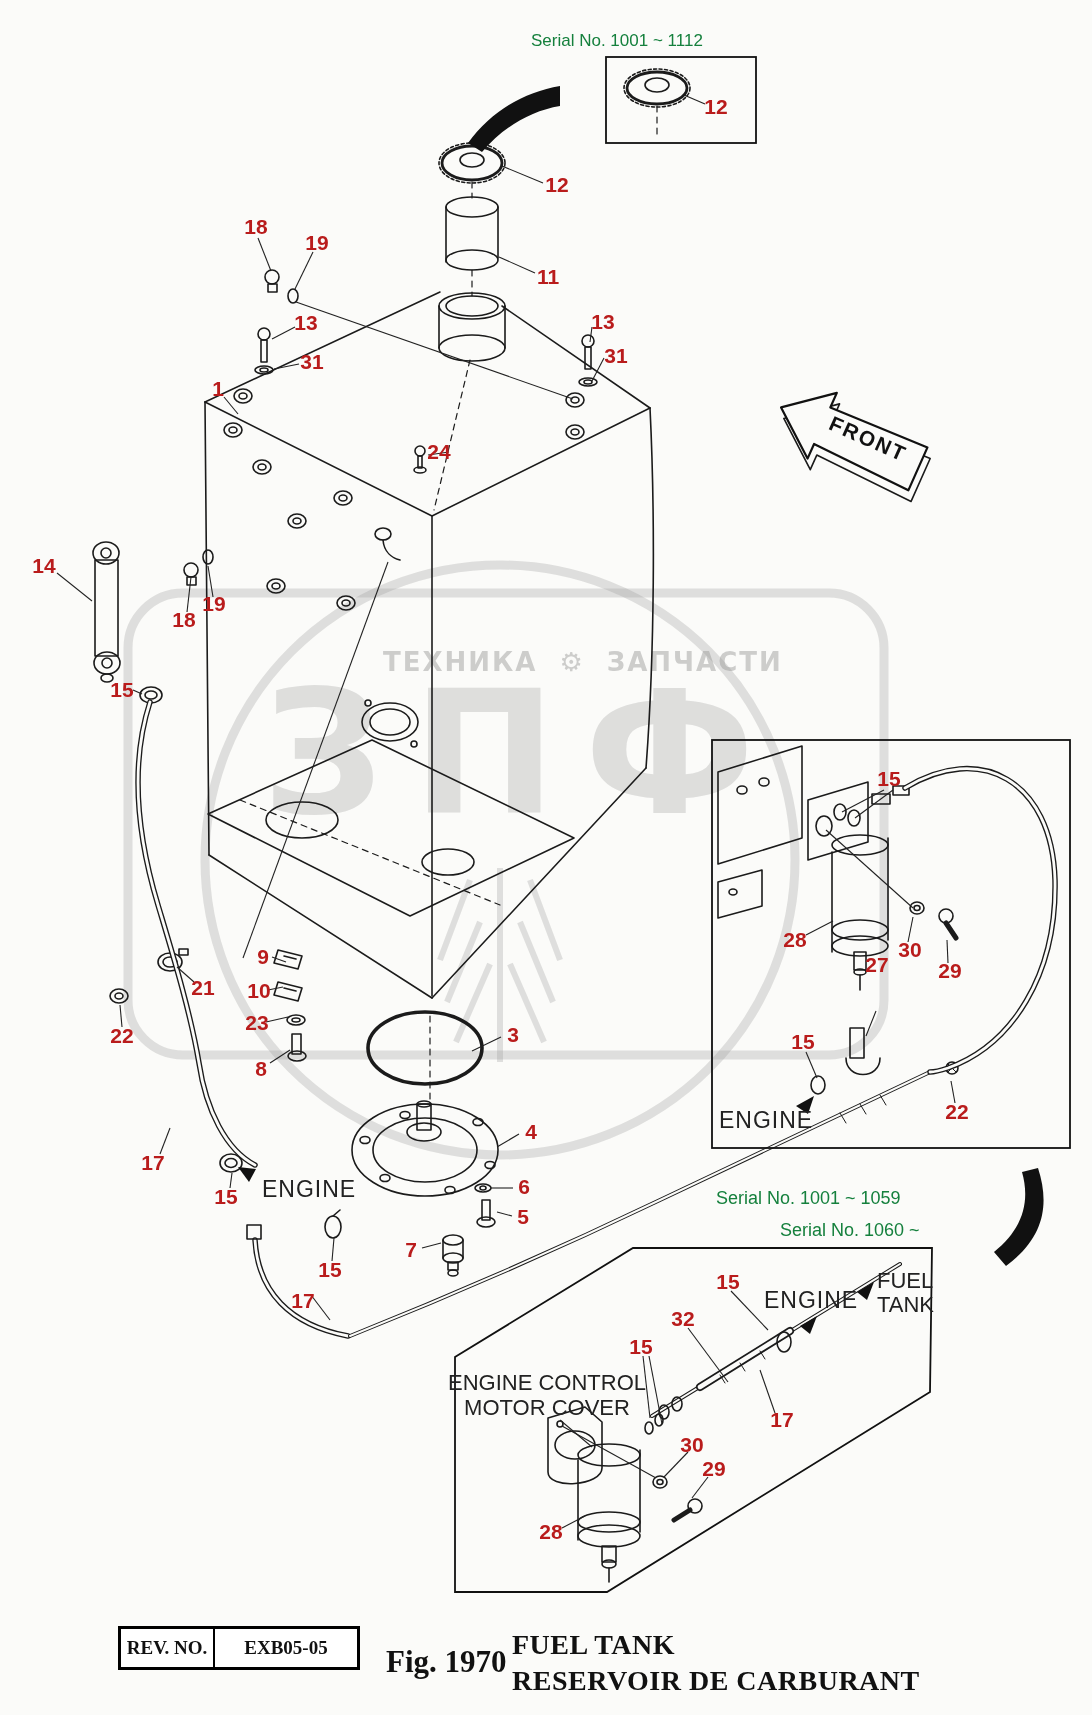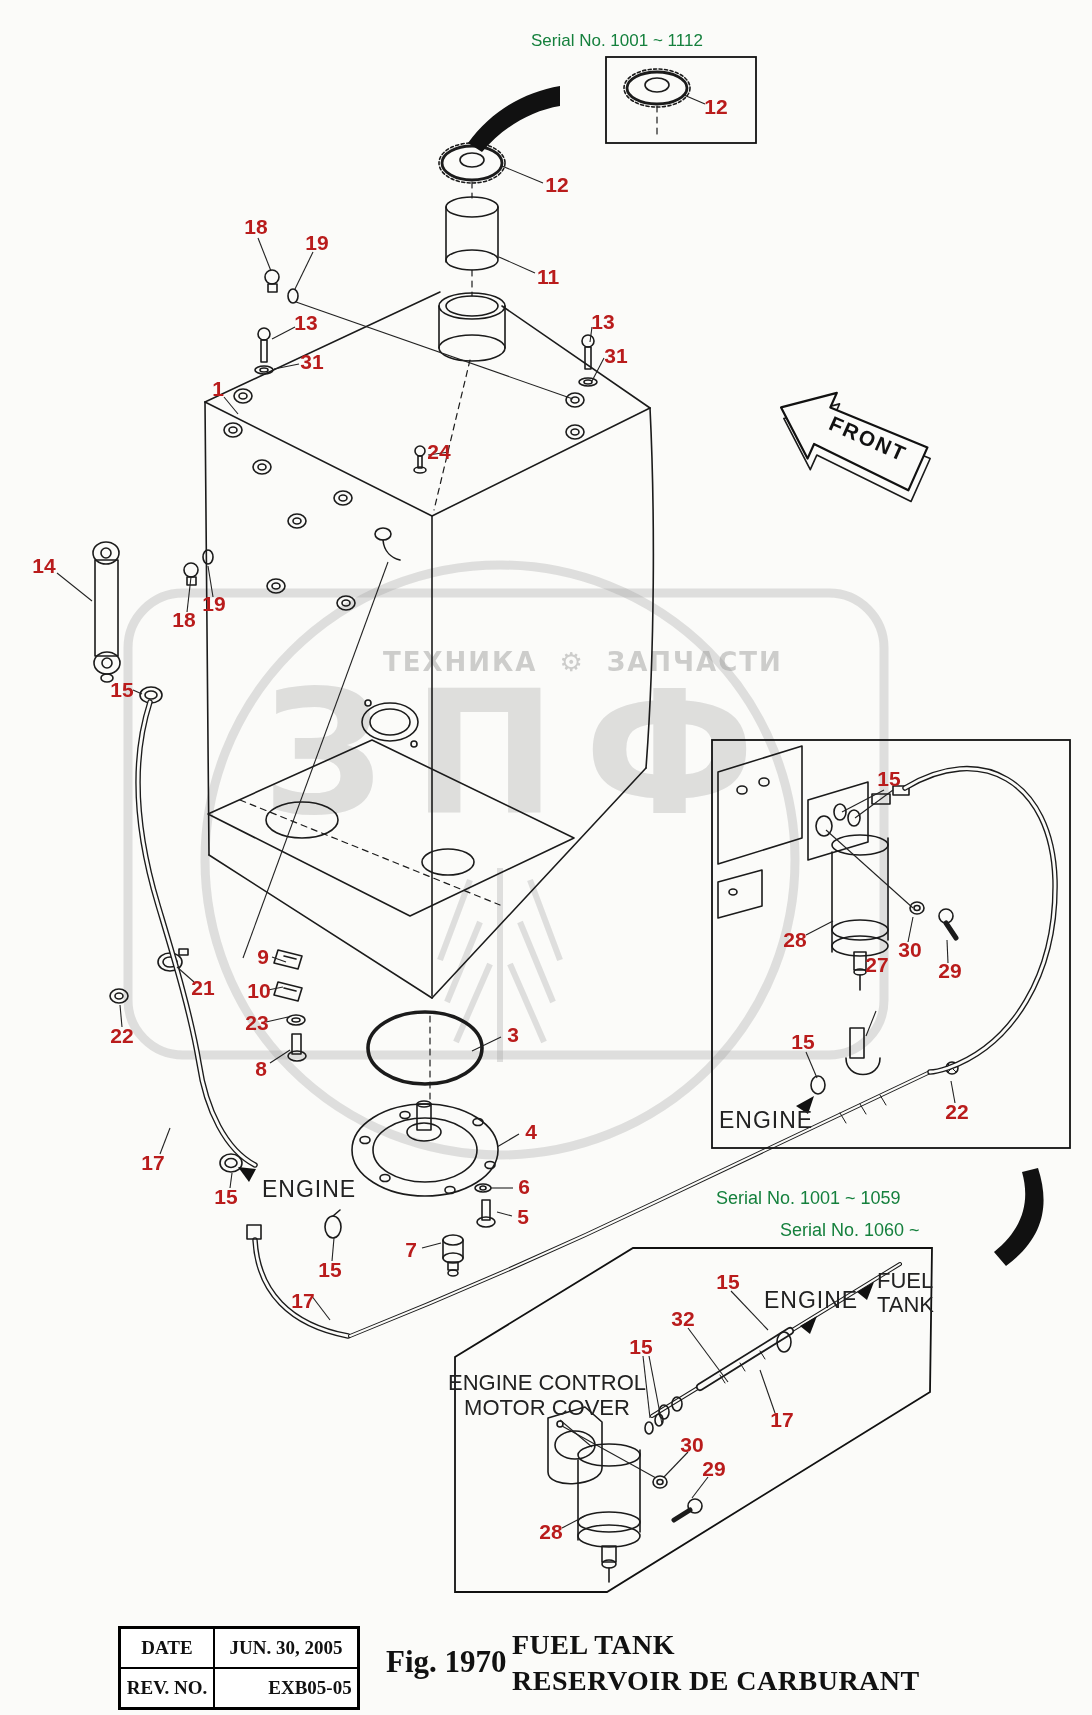--- a/index.html
+++ b/index.html
@@ -436,24 +436,20 @@
         <span class="callout" style="left: 683px; top: 1319px;">32</span>
         <span class="callout" style="left: 641px; top: 1347px;">15</span>
         <span class="callout" style="left: 782px; top: 1420px;">17</span>
         <span class="callout" style="left: 692px; top: 1445px;">30</span>
         <span class="callout" style="left: 714px; top: 1469px;">29</span>
         <span class="callout" style="left: 551px; top: 1532px;">28</span>
       </div>
 
     <div class="tb">
       <div class="tb-row">
-        <div class="tb-k">DATE</div>
-        <div class="tb-v">JUN. 30, 2005</div>
-      </div>
-      <div class="tb-row">
         <div class="tb-k">REV. NO.</div>
         <div class="tb-v">EXB05-05</div>
       </div>
     </div>
     <div class="fig-lbl">Fig. 1970</div>
     <div class="ttl en">FUEL TANK</div>
     <div class="ttl fr">RESERVOIR DE CARBURANT</div>
   </div>
 </div>
 

